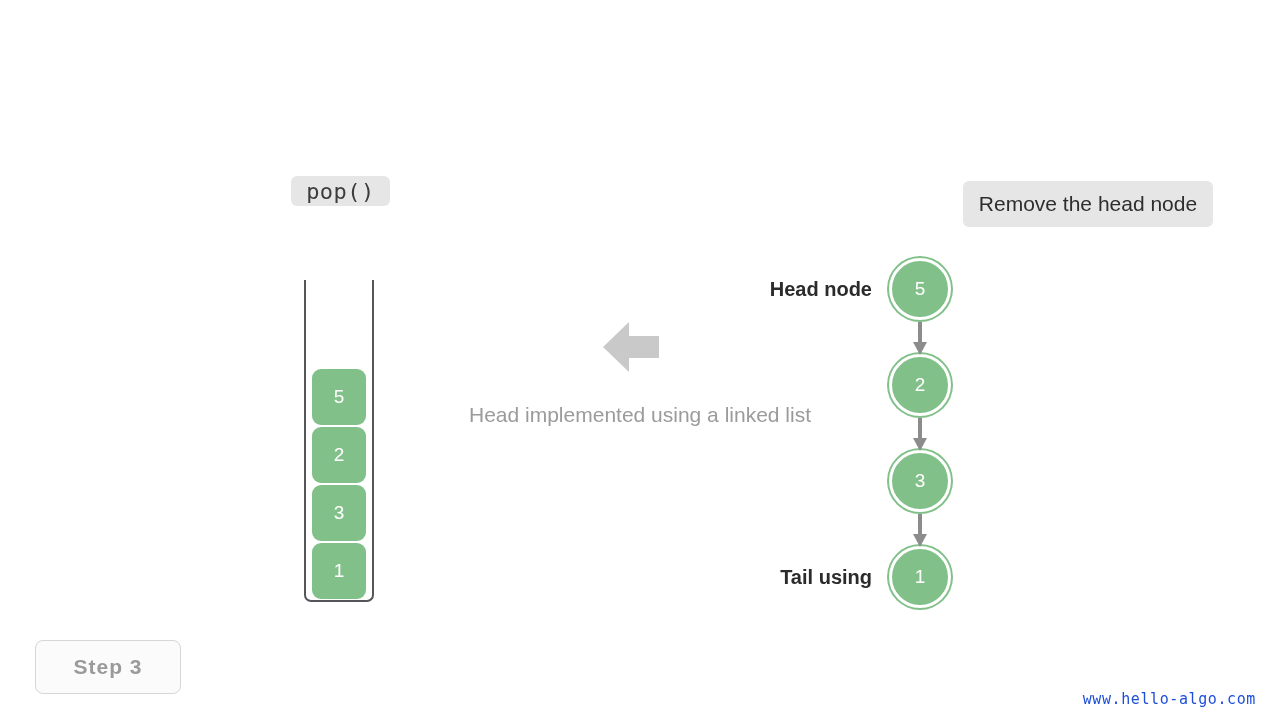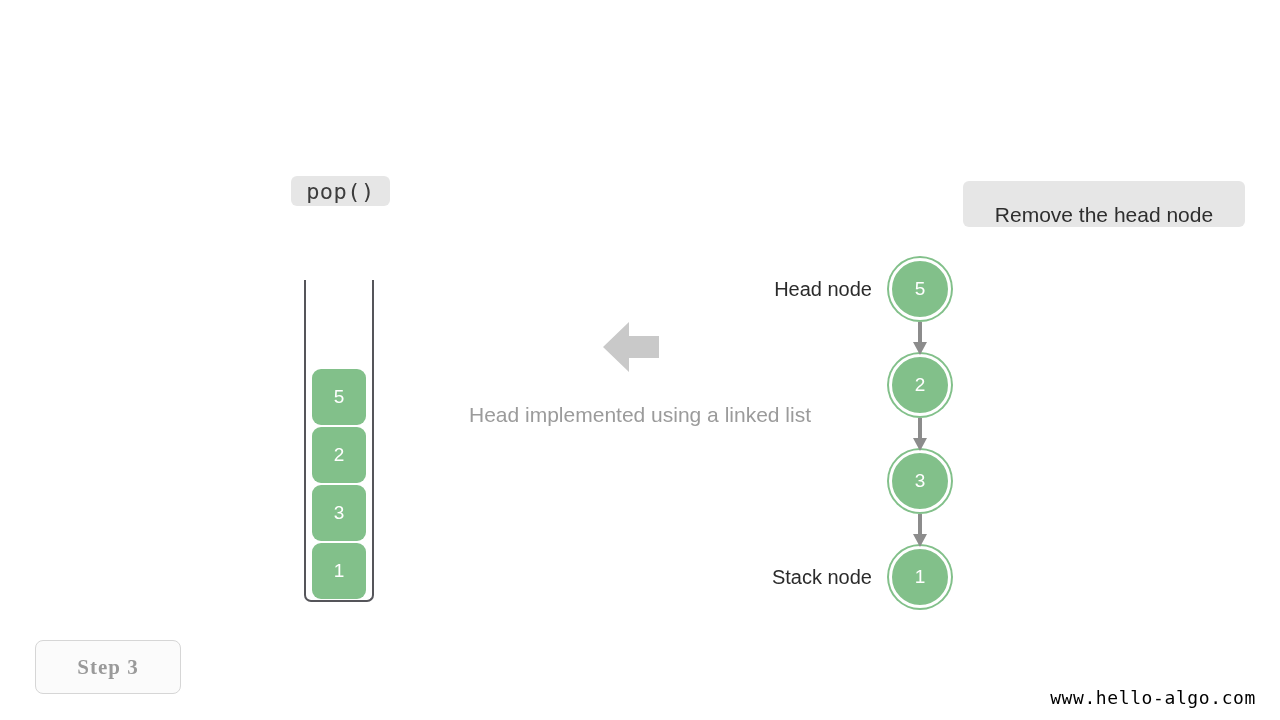--- a/index.html
+++ b/index.html
@@ -32,56 +32,55 @@
     top: 176px;
     width: 99px;
     height: 30px;
     font-family: "DejaVu Sans Mono", "Liberation Mono", monospace;
     font-size: 22px;
     letter-spacing: 0.5px;
   }
   #action-badge {
     left: 963px;
     top: 181px;
-    width: 282px;
+    width: 250px;
     height: 46px;
     font-size: 21px;
     color: #2e2e2e;
-    align-items: flex-end;
   }
 
   
   #step-badge {
     position: absolute;
     left: 35px;
     top: 640px;
     width: 146px;
     height: 54px;
     background: #fbfbfb;
     border: 1px solid #d6d6d6;
     border-radius: 8px;
     display: flex;
     align-items: center;
     justify-content: center;
-    font-family: Liberation Serif, serif;
+    font-family: Liberation Sans, sans-serif;
     font-size: 21px;
     font-weight: bold;
     color: #9a9a9a;
     letter-spacing: 1px;
     box-sizing: border-box;
   }
 
   
   #watermark {
     position: absolute;
     right: 24px;
     bottom: 12px;
     font-family: "DejaVu Sans Mono", "Liberation Mono", monospace;
-    font-size: 18px;
-    color: #000000;
+    font-size: 15px;
+    color: #1d4ed8;
     letter-spacing: 0.6px;
   }
 
   
   #caption {
     position: absolute;
     left: 440px;
     top: 403px;
     width: 400px;
     text-align: center;
@@ -167,21 +166,21 @@
   }
   .ll-node.n0 { top: 8px; }
   .ll-node.n1 { top: 104px; }
   .ll-node.n2 { top: 200px; }
   .ll-node.n3 { top: 296px; }
 
   .ll-label {
     position: absolute;
     right: 118px;
     font-size: 20px;
-    font-weight: normal;
+    font-weight: bold;
     color: #2b2b2b;
     white-space: nowrap;
   }
   .ll-label.head { top: 28px; }
   .ll-label.tail { top: 316px; }
 
   .ll-edge {
     position: absolute;
     left: 151px;
     width: 18px;
@@ -224,21 +223,21 @@
   <svg width="60" height="58" viewBox="0 0 60 58" aria-hidden="true">
     <polygon points="2,29 28,4 28,18 58,18 58,40 28,40 28,54" fill="#c9c9c9"></polygon>
   </svg>
 </div>
 
 <div id="caption">Head implemented using a linked list</div>
 
 <div id="linked-list">
 
   <div class="ll-label head">Head node</div>
-  <div class="ll-label tail">Stack node</div>
+  <div class="ll-label tail">Tail using</div>
 
   <div class="ll-node n0">
     <span>5</span>
   </div>
   <div class="ll-node n1">
     <span>2</span>
   </div>
   <div class="ll-node n2">
     <span>3</span>
   </div>

